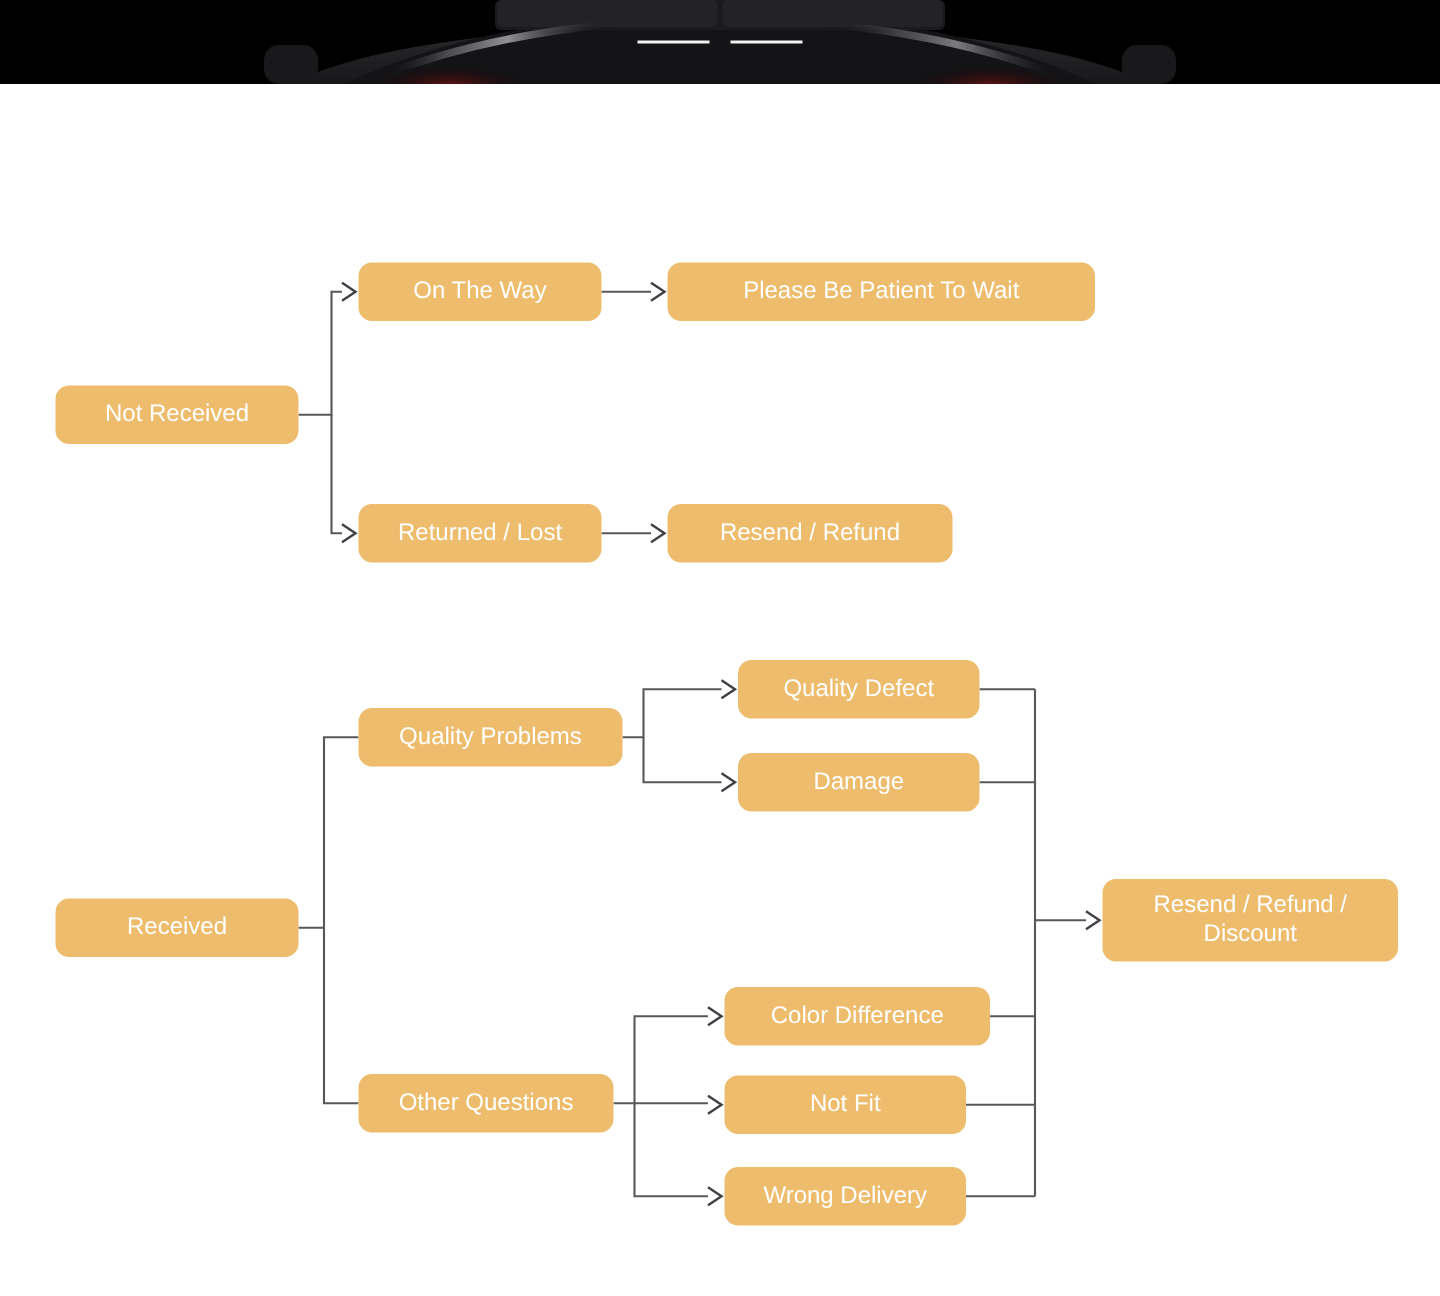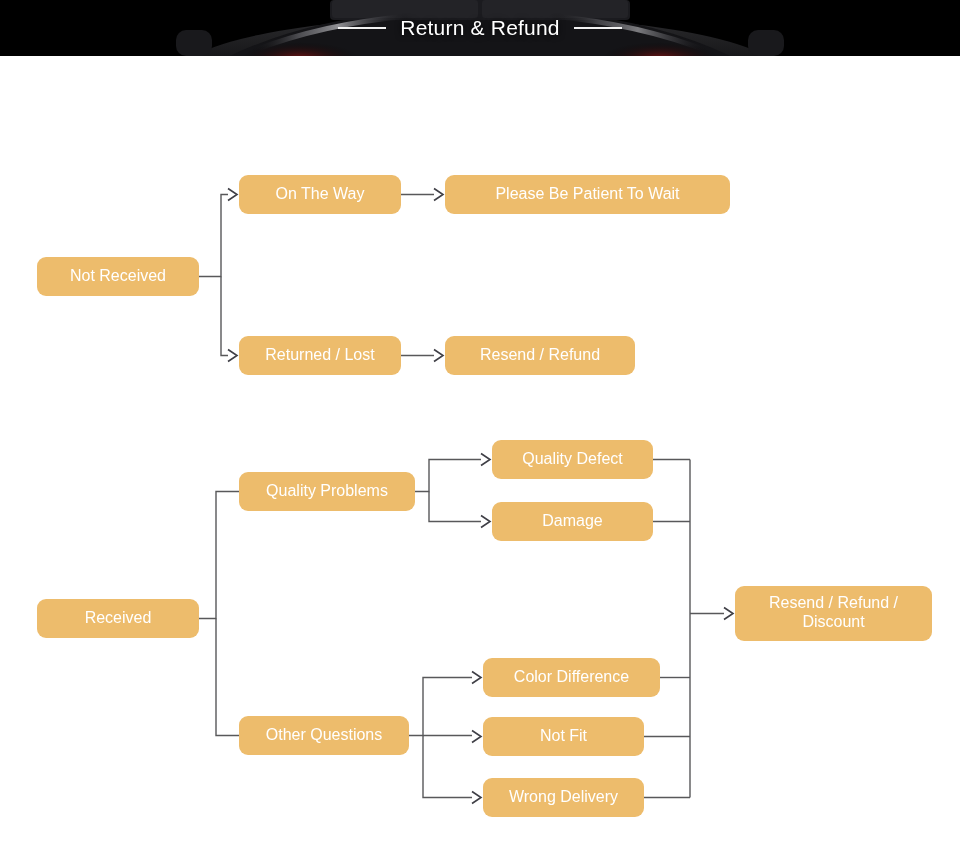--- a/index.html
+++ b/index.html
@@ -126,21 +126,20 @@
     <path d="M250 52 Q320 24 410 16" stroke="url(#sheenGrad)" stroke-width="5" fill="none" opacity="0.85"></path>
     <path d="M710 52 Q640 24 550 16" stroke="url(#sheenGrad)" stroke-width="5" fill="none" opacity="0.7"></path>
     <ellipse cx="300" cy="58" rx="58" ry="16" fill="url(#lampGrad)"></ellipse>
     <ellipse cx="660" cy="58" rx="58" ry="16" fill="url(#lampGrad)"></ellipse>
     <rect x="176" y="30" width="36" height="26" rx="10" fill="#19191c"></rect>
     <rect x="748" y="30" width="36" height="26" rx="10" fill="#19191c"></rect>
   </svg>
 
   <div class="banner-title-wrap">
     <span class="banner-rule"></span>
-    <span class="banner-title">Return &amp; Refund</span>
     <span class="banner-rule"></span>
   </div>
 </div>
 
 <div class="chart-area">
   <svg class="flow-svg" id="flow-svg" width="960" height="808" viewBox="0 0 960 808">
     <g id="edge-layer">
         <path d="M199,220.5 H221 V138.5 H228" class="link-line"></path>
         <path d="M221,220.5 V299.5 H228" class="link-line"></path>
         <g>

